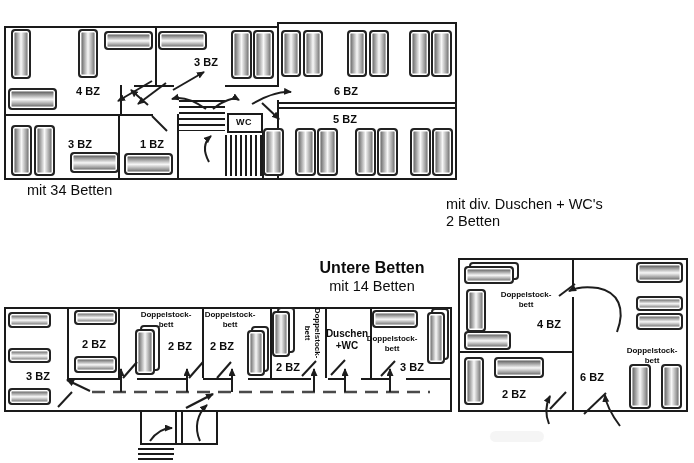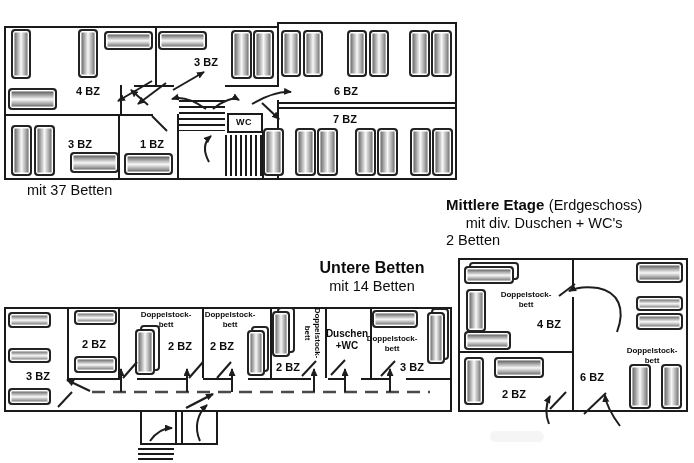--- a/index.html
+++ b/index.html
@@ -84,25 +84,25 @@
     <div class="bed-v" style="left:11px;top:125px;width:17px;height:47px;"></div>
     <div class="bed-v" style="left:34px;top:125px;width:17px;height:47px;"></div>
     <div class="bed-h" style="left:70px;top:152px;width:45px;height:17px;"></div>
     <div class="bed-h" style="left:124px;top:153px;width:45px;height:18px;"></div>
 
     <div class="lbl" style="left:88px;top:91px;">4 BZ</div>
     <div class="lbl" style="left:206px;top:62px;">3 BZ</div>
     <div class="lbl" style="left:80px;top:144px;">3 BZ</div>
     <div class="lbl" style="left:152px;top:144px;">1 BZ</div>
     <div class="lbl" style="left:346px;top:91px;">6 BZ</div>
-    <div class="lbl" style="left:345px;top:119px;">7 BZ</div>
+    <div class="lbl" style="left:345px;top:119px;">5 BZ</div>
     <div class="lbl wclbl" style="left:244px;top:122px;">WC</div>
 
     <div class="titleblock" style="left:27px;top:182px;">
-      <div class="t-reg">mit 37 Betten</div>
+      <div class="t-reg">mit 34 Betten</div>
     </div>
   </div>
 
   <div>
     <div class="titleblock center" style="left:300px;top:258px;width:144px;">
       <div class="t-bold">Untere Betten</div>
       <div class="t-reg">mit 14 Betten</div>
     </div>
 
     <div class="box" style="left:4px;top:307px;width:444px;height:101px;"></div>
@@ -159,21 +159,20 @@
     <div class="lbl" style="left:288px;top:367px;">2 BZ</div>
     <div class="lbl duschelbl" style="left:347px;top:339px;">Duschen
 +WC</div>
     <div class="lbl sml" style="left:392px;top:344px;">Doppelstock-
 bett</div>
     <div class="lbl" style="left:412px;top:367px;">3 BZ</div>
   </div>
 
   <div>
     <div class="titleblock" style="left:446px;top:196px;line-height:1.18;">
-      <div><span class="t-bold" style="font-size:15px;">Mittlere Etage</span> <span class="t-reg" style="font-size:14.5px;">(Erdgeschoss)</span></div>
       <div class="t-reg" style="font-size:14.5px;text-align:center;">mit div. Duschen + WC's</div>
       <div class="t-reg" style="font-size:14.5px;">2 Betten</div>
     </div>
 
     <div class="box" style="left:458px;top:258px;width:226px;height:150px;"></div>
 
     <div class="wall" style="left:572px;top:258px;width:2px;height:27px;"></div>
     <div class="wall" style="left:572px;top:297px;width:2px;height:113px;"></div>
     <div class="wall" style="left:458px;top:351px;width:115px;height:2px;"></div>
 

